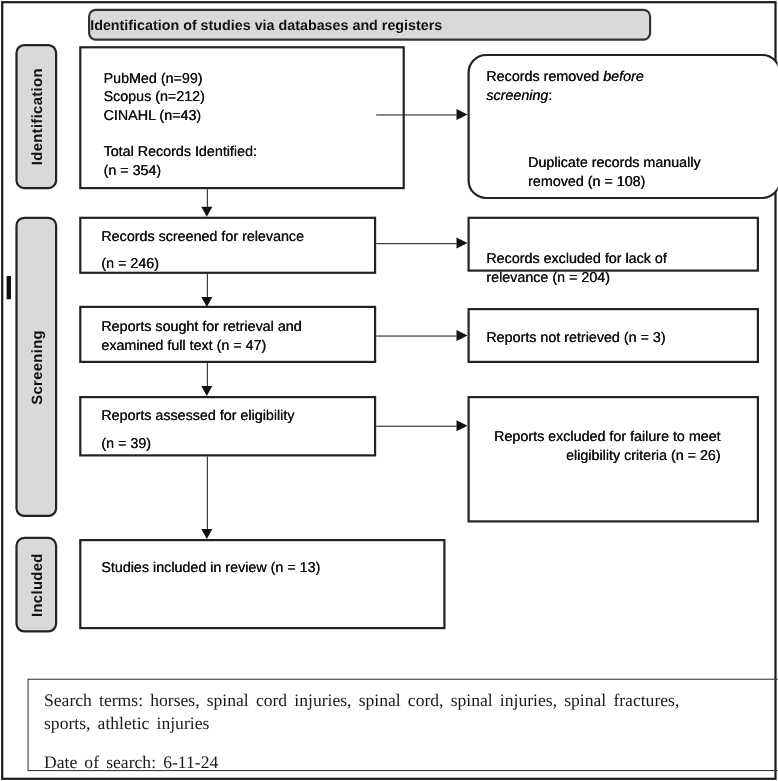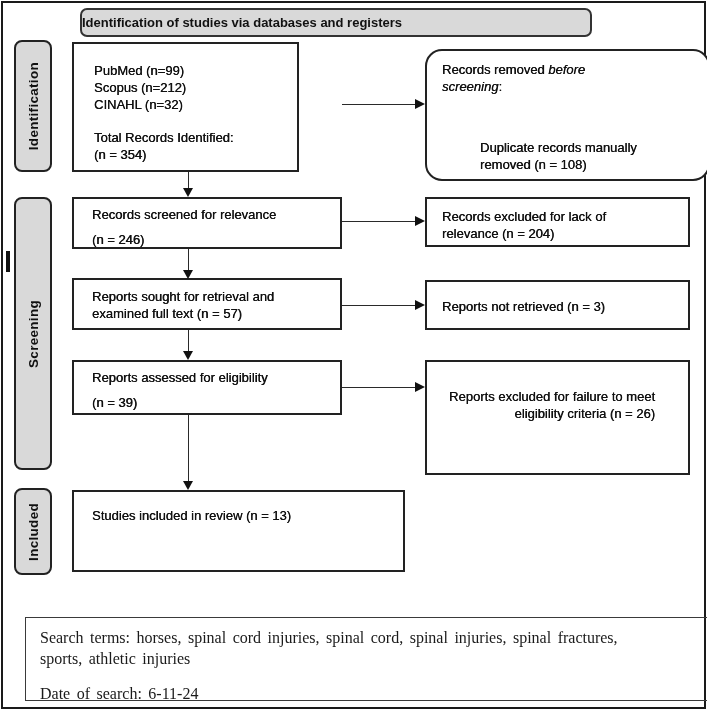--- a/index.html
+++ b/index.html
@@ -37,34 +37,34 @@
   .stage-identification { top: 40px;  height: 132px; }
   .stage-screening      { top: 197px; height: 273px; }
   .stage-included       { top: 488px; height: 87px;  }
   
   .box {
     position: absolute; background: #fff;
     border: 2px solid #222; box-sizing: border-box;
     font-size: 13px; line-height: 17px;
     text-shadow: 0.3px 0 0 currentColor; 
   }
-  .box-identified   { left: 72px;  top: 42px;  width: 227px; height: 130px; padding: 18px 10px 0 20px; }
+  .box-identified   { left: 72px;  top: 42px;  width: 296px; height: 130px; padding: 18px 10px 0 20px; }
   .box-removed      { left: 425px; top: 49px;  width: 285px; height: 132px; padding: 10px 12px 0 15px; border-radius: 17px; }
   .box-screened     { left: 72px;  top: 197px; width: 270px; height: 52px;  padding: 7px 10px 0 18px; }
   .box-excl-rel     { left: 425px; top: 197px; width: 265px; height: 50px;  padding: 9px 12px 0 15px; }
   .box-sought       { left: 72px;  top: 278px; width: 270px; height: 52px;  padding: 8px 10px 0 18px; }
   .box-notretr      { left: 425px; top: 280px; width: 265px; height: 50px;  padding: 16px 12px 0 15px; }
   .box-assessed     { left: 72px;  top: 360px; width: 270px; height: 55px;  padding: 7px 10px 0 18px; }
   .box-excl-elig    { left: 425px; top: 360px; width: 265px; height: 115px; padding: 26px 12px 0 16px; }
   .box-included     { left: 72px;  top: 490px; width: 333px; height: 82px;  padding: 15px 10px 0 18px; }
   .gap-line { margin-top: 8px; }
   .spacer   { height: 16px; }
   .removed-heading { max-width: 178px; }
   .removed-reason  { margin-top: 44px; margin-left: 38px; width: 205px; }
-  .w200 { width: 205px; }
+  .w200 { width: 205px; margin-top: 18px; }
   .w210 { width: 212px; text-align: right; }
   .w215 { width: 218px; }
   
   .arrow-v {
     position: absolute; width: 0;
     border-left: 1.5px solid #2a2a2a;
   }
   .arrow-v::after {
     content: ""; position: absolute; left: -6px; bottom: -9px;
     border-left: 5.5px solid transparent; border-right: 5.5px solid transparent;
@@ -119,33 +119,33 @@
 <div class="stage stage-screening">
   <span>Screening</span>
 </div>
 <div class="stage stage-included">
   <span>Included</span>
 </div>
 
 <div class="box box-identified">
   <div>PubMed (n=99)</div>
   <div>Scopus (n=212)</div>
-  <div>CINAHL (n=32)</div>
+  <div>CINAHL (n=43)</div>
   <div class="spacer"></div>
   <div>Total Records Identified:</div>
   <div>(n = 354)</div>
 </div>
 
 <div class="box box-screened">
   <div>Records screened for relevance</div>
   <div class="gap-line">(n = 246)</div>
 </div>
 
 <div class="box box-sought">
-  <div class="w215">Reports sought for retrieval and examined full text (n = 57)</div>
+  <div class="w215">Reports sought for retrieval and examined full text (n = 47)</div>
 </div>
 
 <div class="box box-assessed">
   <div>Reports assessed for eligibility</div>
   <div class="gap-line">(n = 39)</div>
 </div>
 
 <div class="box box-included">
   <div>Studies included in review (n = 13)</div>
 </div>

